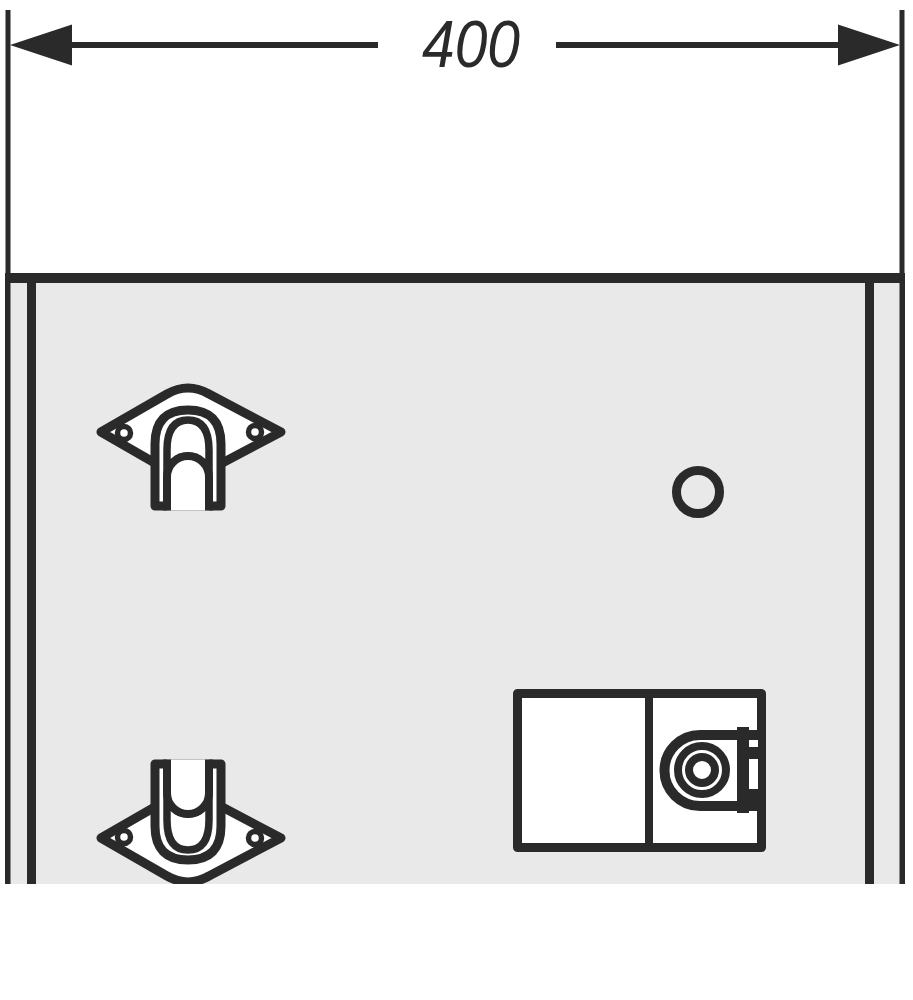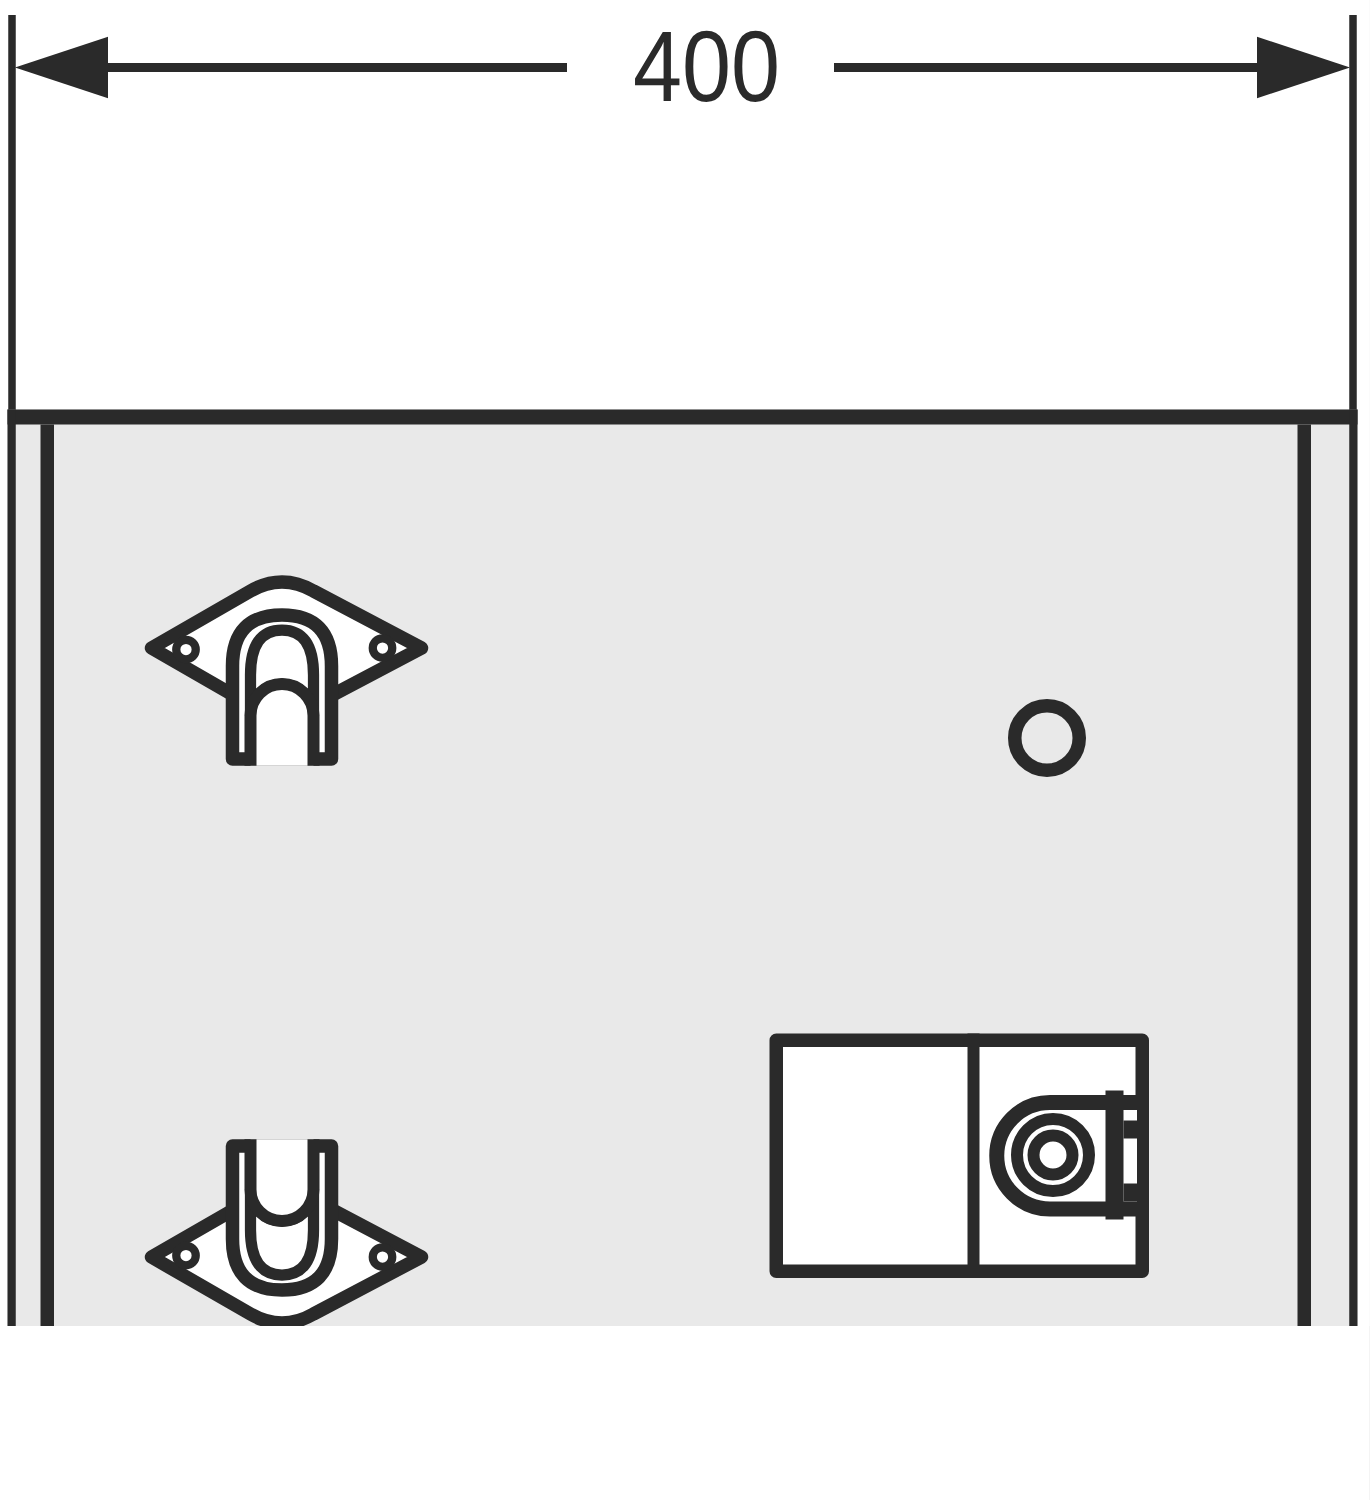--- a/index.html
+++ b/index.html
@@ -1,16 +1,16 @@
 <!DOCTYPE html>
 <html style="--line: #2a2a2a; --panel: #e9e9e9; --part: #ffffff; --background: #ffffff;"><head>
 <meta charset="utf-8">
 <style>
   html,body{margin:0;padding:0;background:#ffffff;}
-  .stage{position:relative;width:913px;height:884px;background:var(--background,#fff);overflow:hidden;}
+  .stage{position:relative;width:913px;height:884px;background:var(--background,#fff);overflow:hidden;font-style:italic;}
   svg{display:block;}
   .ln{stroke:var(--line,#2a2a2a);fill:none;}
   .solid{fill:var(--line,#2a2a2a);stroke:none;}
   .part{fill:var(--part,#fff);stroke:var(--line,#2a2a2a);stroke-linejoin:round;}
   .band{fill:none;stroke:var(--line,#2a2a2a);stroke-linejoin:round;}
   .panel{fill:var(--panel,#e9e9e9);stroke:none;}
   .dim-text{fill:var(--line,#2a2a2a);font-family:"Liberation Sans",sans-serif;font-weight:400;}
 </style>
 </head>
 <body>

